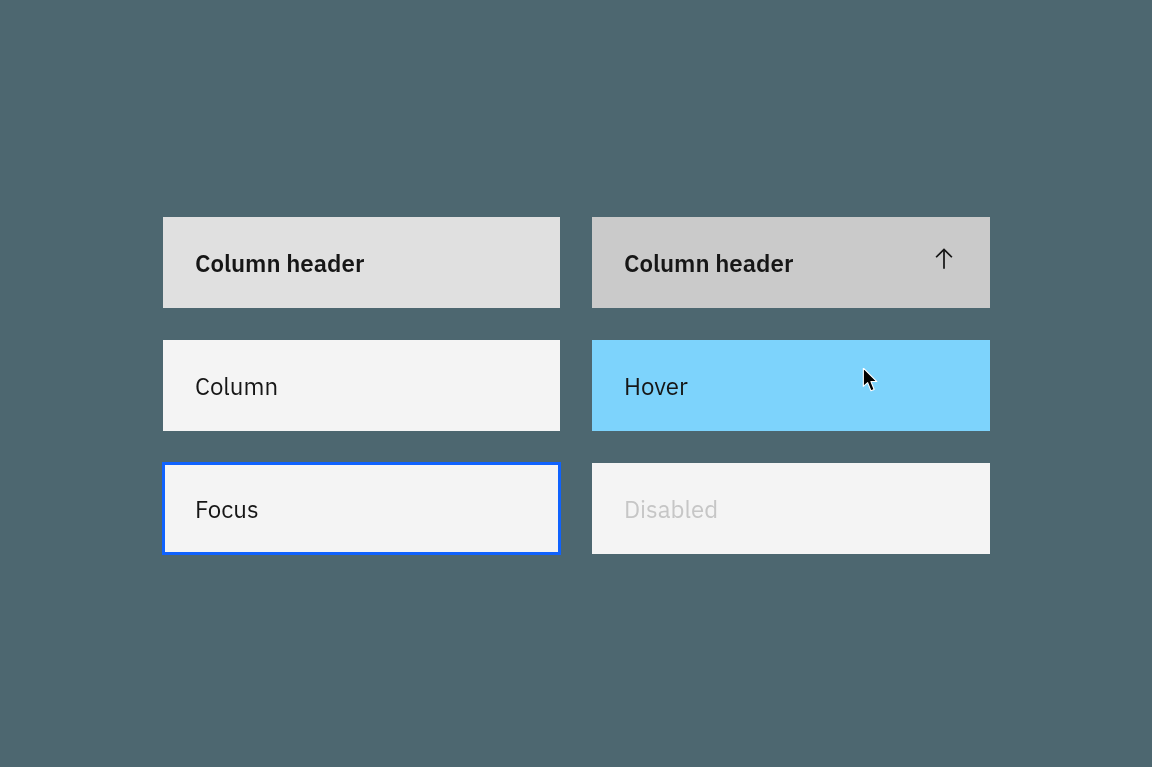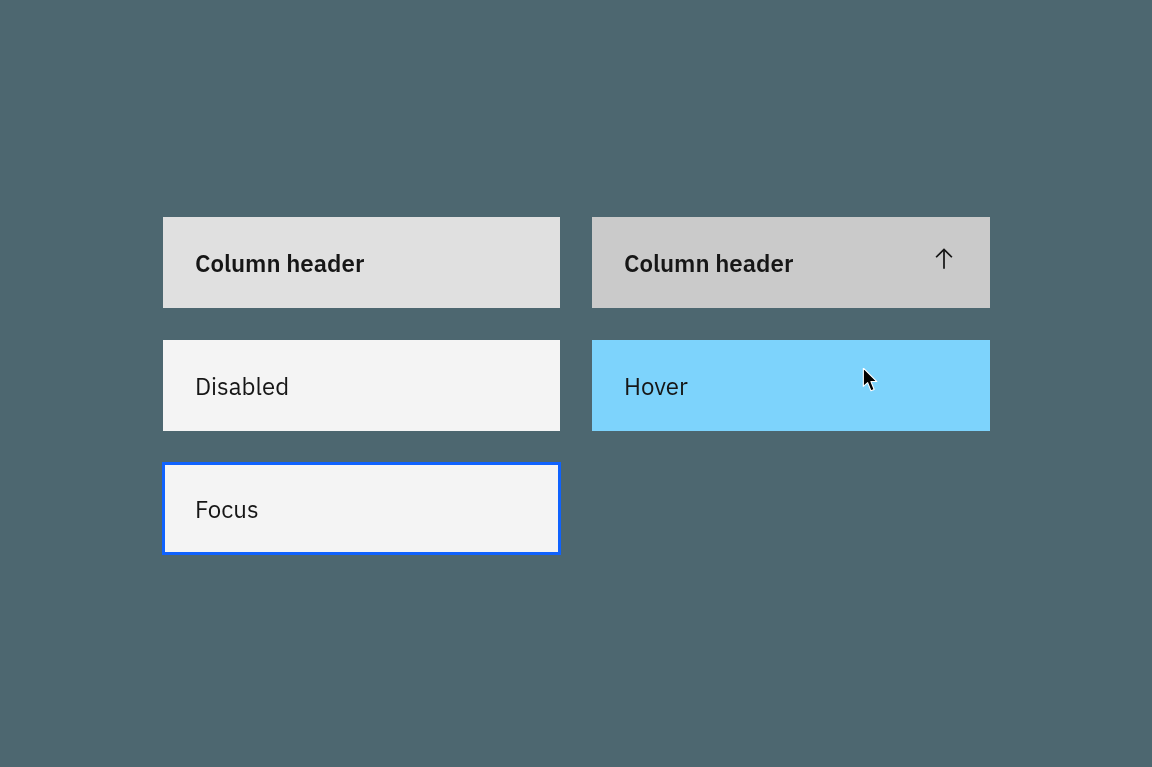--- a/index.html
+++ b/index.html
@@ -89,30 +89,33 @@
     <span>Column header</span>
     <span>
       <svg class="arrow-icon" viewBox="0 0 32 32" fill="none" stroke="#161616" stroke-width="2">
         <line x1="16" y1="27" x2="16" y2="5"></line>
         <polyline points="7,14 16,5 25,14"></polyline>
       </svg>
     </span>
   </div>
 
   <div class="cell row-enabled">
-    <span>Disabled</span>
+    <span>Column</span>
   </div>
 
   <div class="cell row-hover">
     <span>Hover</span>
     <span class="cursor-icon">
       <svg viewBox="0 0 16 24" width="20" height="26">
         <path d="M0 0 L0 17 L4 13.5 L7 21 L10 19.8 L7 12.5 L12.5 12.5 Z" fill="#000000" stroke="#ffffff" stroke-width="1" stroke-linejoin="round"></path>
       </svg>
     </span>
   </div>
 
   <div class="cell row-focus">
     <span>Focus</span>
   </div>
 
+  <div class="cell row-disabled">
+    <span>Disabled</span>
+  </div>
 
 </div>
 
 </body></html>

